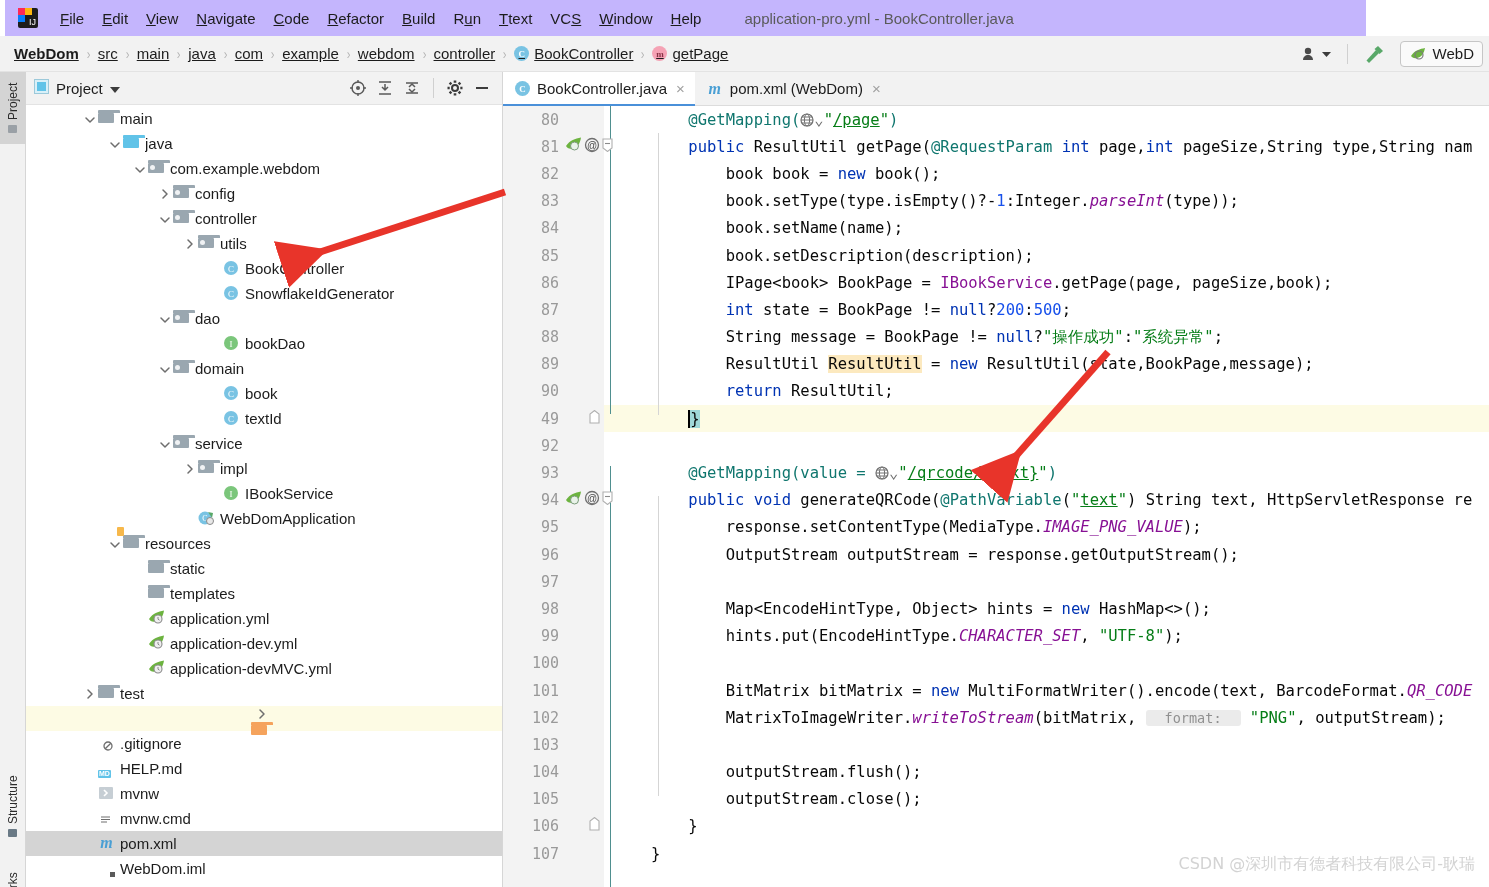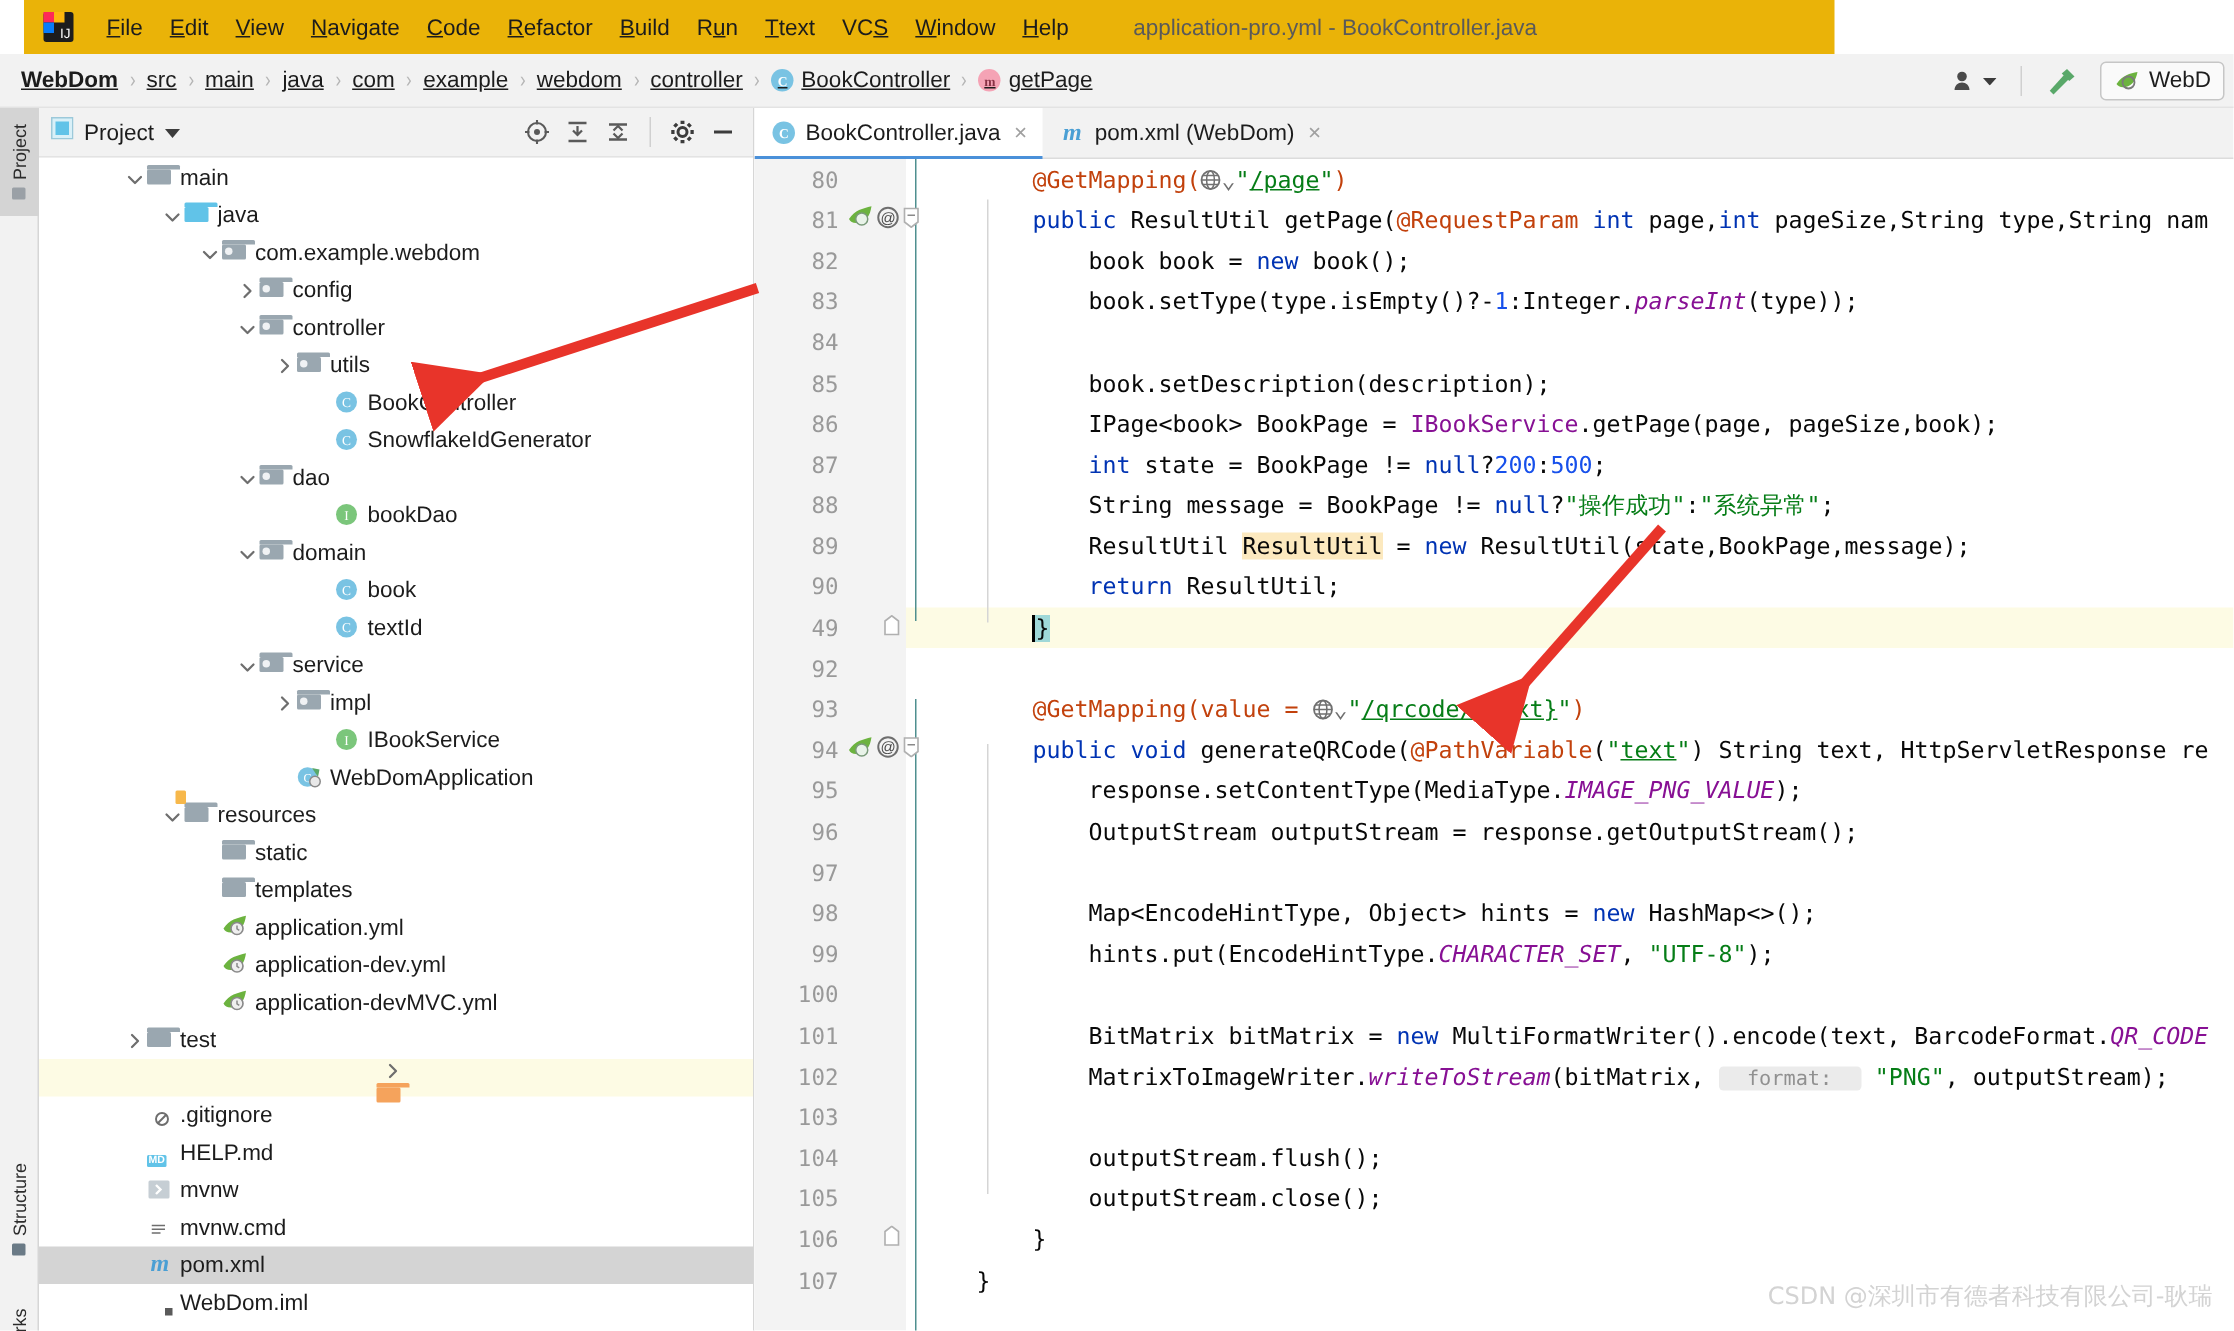--- a/index.html
+++ b/index.html
@@ -7,22 +7,22 @@
     margin: 0; padding: 0;
     width: 1489px; height: 887px;
     overflow: hidden;
     background: #ffffff;
     font-family: "Liberation Sans", sans-serif;
     -webkit-font-smoothing: antialiased;
   }
 
   
   #menubar {
-    position: absolute; left: 16px; top: 0; width: 1207px; height: 36px;
-    background: #eab308;
+    position: absolute; left: 5px; top: 0; width: 1361px; height: 36px;
+    background: #c4b5fd;
     display: flex; align-items: center;
   }
   #app-logo {
     width: 22px; height: 22px; margin-left: 12px; margin-right: 12px;
     position: relative; flex: none;
   }
   .menu-item {
     font-size: 15px; color: #1c1c1c; padding: 2px 9px;
     white-space: nowrap; cursor: default;
   }
@@ -194,21 +194,21 @@
   .gutter-icons {
     width: 41px; flex: none; display: flex; align-items: center; gap: 2px;
     padding-left: 2px; z-index: 2;
   }
   .code-text { z-index: 2; position: relative; padding-left: 47px; }
 
   
   .kw   { color: #0033b3; }
   .str  { color: #067d17; }
   .num  { color: #1750eb; }
-  .ann  { color: #c2410c; }
+  .ann  { color: #0f766e; }
   .stat { color: #871094; font-style: italic; }
   .cls  { color: #080808; }
   .fld  { color: #871094; }
   .lnk  { color: #067d17; text-decoration: underline; }
   .hlmatch { background: #fce9bf; }
   .hint {
     background: #ebebeb; color: #909090; border-radius: 3px;
     padding: 0 19px; font-size: 13.5px; font-style: normal;
   }
   .globe {
@@ -696,21 +696,21 @@
                 <circle cx="9.5" cy="10" r="4" fill="#e9f3e9" stroke="#7a9a7a" stroke-width="1"></circle>
               </svg></span><span><svg width="16" height="16" viewBox="0 0 16 16">
                 <circle cx="8" cy="8" r="6.5" fill="none" stroke="#6e6e6e" stroke-width="1.3"></circle>
                 <text x="8" y="11.5" font-size="10" text-anchor="middle" fill="#4a4a4a" font-family="Liberation Sans">@</text>
               </svg></span><span style="margin-left:auto;margin-right:4px"><svg width="11" height="14" viewBox="0 0 11 14">
                 <path d="M1 1h9v9l-4.5 3.5L1 10z" fill="#ffffff" stroke="#b0b0b0" stroke-width="1.1"></path>
                 <path d="M3 5.5h5" stroke="#8a8a8a" stroke-width="1.1"></path>
               </svg></span></span><span class="code-text">    <span class="kw">public </span><span class="cls">ResultUtil </span>getPage(<span class="ann">@RequestParam </span><span class="kw">int</span> page,<span class="kw">int</span> pageSize,String type,String nam</span></div>
         <div class="codeline"><span class="lnbg"></span><span class="lineno">82</span><span class="gutter-icons"></span><span class="code-text">        book book = <span class="kw">new</span> book();</span></div>
         <div class="codeline"><span class="lnbg"></span><span class="lineno">83</span><span class="gutter-icons"></span><span class="code-text">        book.setType(type.isEmpty()?-<span class="num">1</span>:Integer.<span class="stat">parseInt</span>(type));</span></div>
-        <div class="codeline"><span class="lnbg"></span><span class="lineno">84</span><span class="gutter-icons"></span></div>
+        <div class="codeline"><span class="lnbg"></span><span class="lineno">84</span><span class="gutter-icons"></span><span class="code-text">        book.setName(name);</span></div>
         <div class="codeline"><span class="lnbg"></span><span class="lineno">85</span><span class="gutter-icons"></span><span class="code-text">        book.setDescription(description);</span></div>
         <div class="codeline"><span class="lnbg"></span><span class="lineno">86</span><span class="gutter-icons"></span><span class="code-text">        IPage&lt;book&gt; BookPage = <span class="fld">IBookService</span>.getPage(page, pageSize,book);</span></div>
         <div class="codeline"><span class="lnbg"></span><span class="lineno">87</span><span class="gutter-icons"></span><span class="code-text">        <span class="kw">int</span> state = BookPage != <span class="kw">null</span>?<span class="num">200</span>:<span class="num">500</span>;</span></div>
         <div class="codeline"><span class="lnbg"></span><span class="lineno">88</span><span class="gutter-icons"></span><span class="code-text">        String message = BookPage != <span class="kw">null</span>?<span class="str">"操作成功"</span>:<span class="str">"系统异常"</span>;</span></div>
         <div class="codeline"><span class="lnbg"></span><span class="lineno">89</span><span class="gutter-icons"></span><span class="code-text">        ResultUtil <span class="hlmatch">ResultUtil</span> = <span class="kw">new</span> ResultUtil(state,BookPage,message);</span></div>
         <div class="codeline"><span class="lnbg"></span><span class="lineno">90</span><span class="gutter-icons"></span><span class="code-text">        <span class="kw">return</span> ResultUtil;</span></div>
         <div class="codeline hl"><span class="lnbg"></span><span class="lineno">49</span><span class="gutter-icons"><span style="margin-left:auto;margin-right:4px"><svg width="11" height="14" viewBox="0 0 11 14">
                 <path d="M1 13h9V4L5.5 0.5 1 4z" fill="#ffffff" stroke="#b0b0b0" stroke-width="1.1"></path>
               </svg></span></span><span class="code-text">    <span style="border-left:2px solid #000;background:#9fd8d8">}</span></span></div>
         <div class="codeline"><span class="lnbg"></span><span class="lineno">92</span><span class="gutter-icons"></span><span class="code-text"></span></div>

